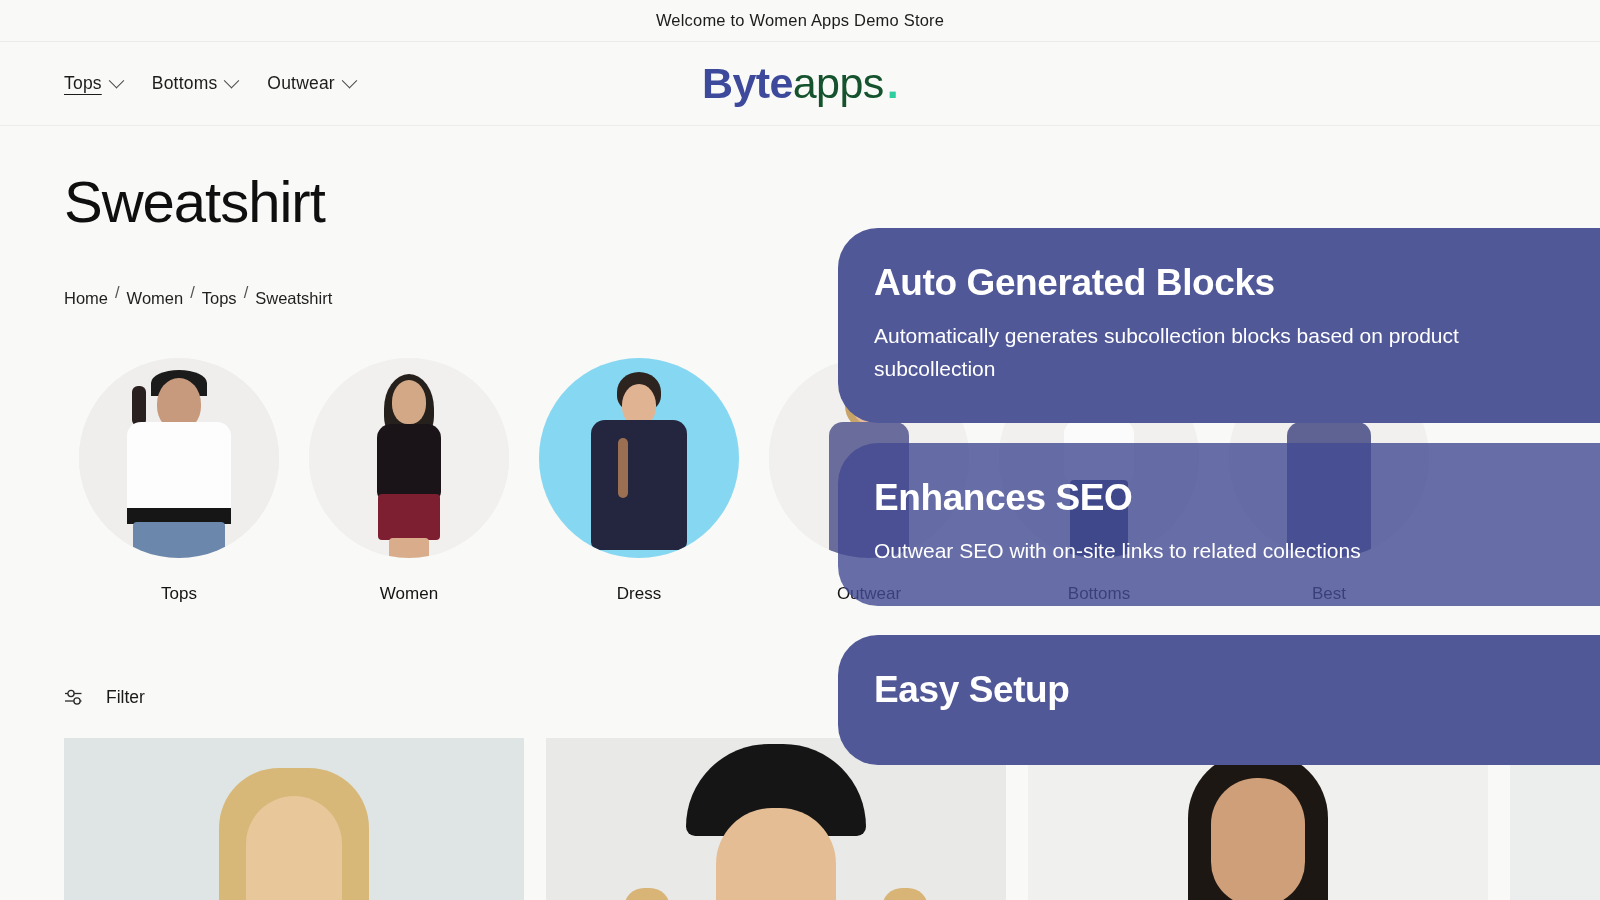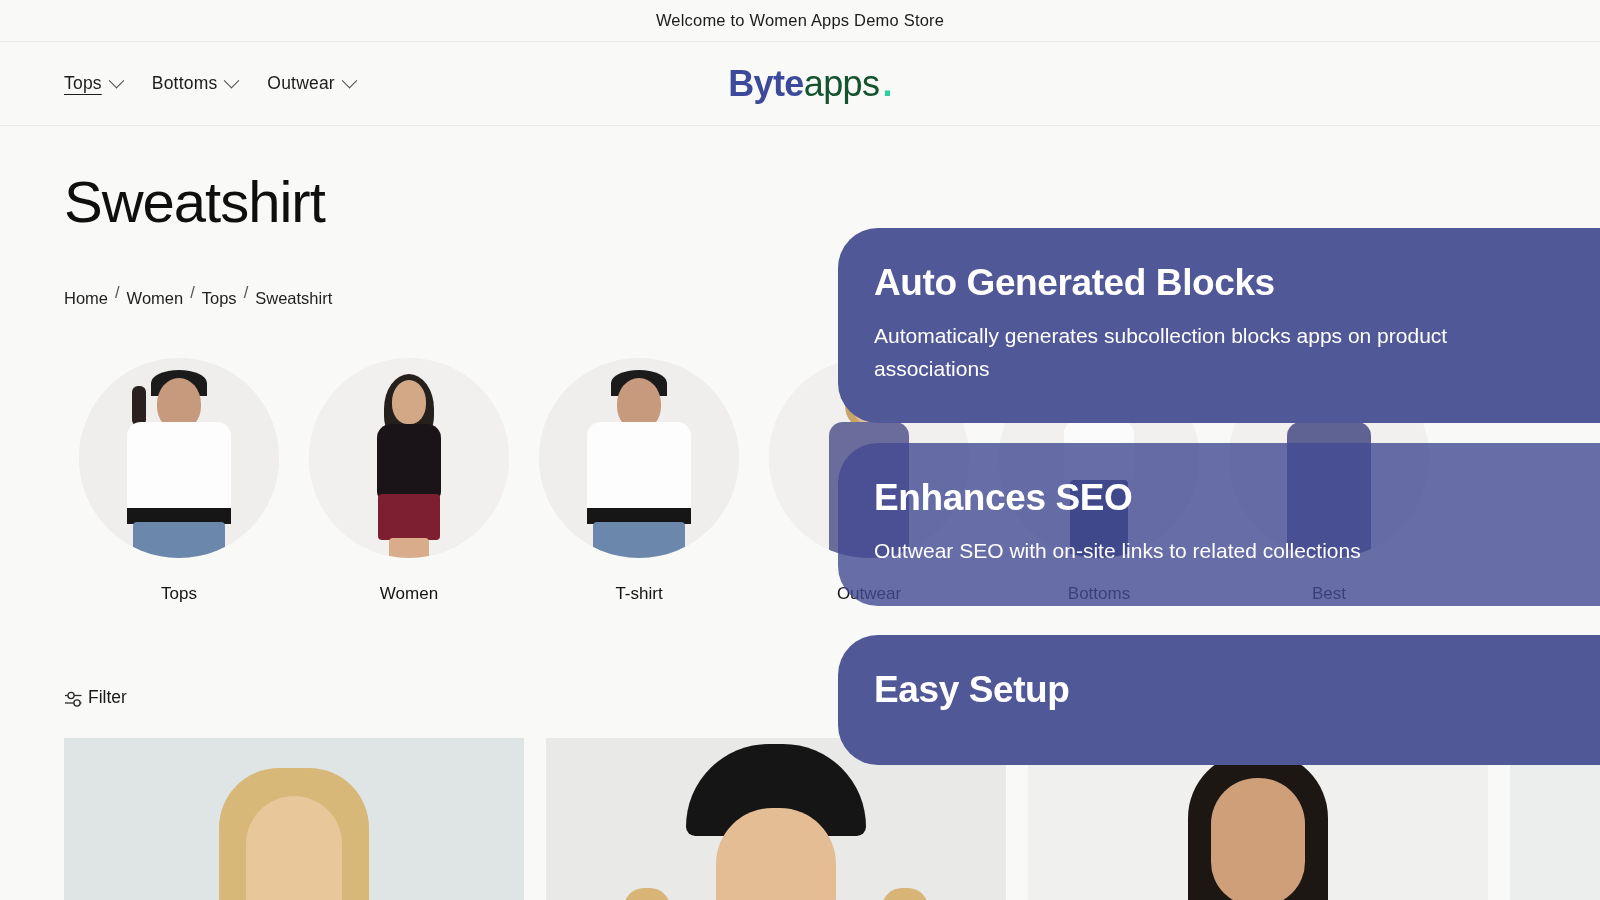--- a/index.html
+++ b/index.html
@@ -72,23 +72,22 @@
     border-bottom: 1.4px solid #4a4a4a;
     transform: rotate(45deg) translate(-2px,-2px);
   }
 
   .brand-logo {
     position: absolute;
     left: 50%;
     transform: translateX(-50%);
     display: flex;
     align-items: baseline;
-    font-size: 36px;
+    font-size: 43px;
     letter-spacing: -.6px;
-    margin-left: 10px;
   }
   .logo-byte { font-weight: 700; color: #3d4a9c; }
   .logo-apps { font-weight: 400; color: #14532d; }
   .logo-dot  { color: #2ecf9e; font-weight: 700; margin-left: 3px; }
 
   
   .page { padding: 0 64px; }
 
   .page-title {
     font-size: 58px;
@@ -152,22 +151,22 @@
   
   .filter-bar {
     margin-top: 78px;
     display: flex;
     align-items: center;
     justify-content: space-between;
     height: 30px;
   }
   .filter-toggle {
     display: flex;
-    align-items: flex-end;
-    gap: 2px;
+    align-items: center;
+    gap: 20px;
     cursor: pointer;
   }
   .filter-label { font-size: 17.5px; color: #1a1a1a; }
 
   .sort-wrap {
     display: flex;
     align-items: center;
     gap: 12px;
     font-size: 16.5px;
     color: #3a3a3a;
@@ -288,32 +287,31 @@
         <div class="ph ph-bg-soft"></div>
         <div class="figure hair" style="top:16px;width:50px;height:70px;background:#26201c;"></div>
         <div class="figure head" style="top:22px;width:34px;height:44px;background:#d2a886;"></div>
         <div class="figure torso" style="top:66px;width:64px;height:76px;background:#1a1418;"></div>
         <div class="figure legs" style="top:136px;width:62px;height:46px;background:#7d1e31;"></div>
         <div class="figure legs" style="top:180px;width:40px;height:30px;background:#d9ad8c;"></div>
       </div>
       <div class="sub-label">Women</div>
     </div>
 
-
-    <div class="subcollection">
-      <div class="sub-circle">
-        <div class="ph ph-bg-grey"></div>
-        <div class="figure cap" style="top:12px;width:56px;height:26px;background:#1b1b1b;"></div>
-        <div class="figure head" style="top:20px;width:44px;height:52px;background:#c89a7d;"></div>
-        <div class="figure torso" style="top:64px;width:104px;height:96px;background:#fdfdfd;"></div>
-        <div class="figure" style="top:150px;width:104px;height:16px;background:#161616;"></div>
-        <div class="figure legs" style="top:164px;width:92px;height:44px;background:#6b87ab;"></div>
-      </div>
-      <div class="sub-label">T-shirt</div>
-    </div>
+    <div class="subcollection">
+      <div class="sub-circle">
+        <div class="ph ph-bg-blue"></div>
+        <div class="figure hair" style="top:14px;width:44px;height:40px;background:#2d2420;"></div>
+        <div class="figure head" style="top:26px;width:34px;height:42px;background:#e0b493;"></div>
+        <div class="figure torso" style="top:62px;width:96px;height:130px;background:#24263f;"></div>
+        <div class="figure" style="top:80px;left:42%;width:10px;height:60px;background:#9b6f52;border-radius:5px;"></div>
+      </div>
+      <div class="sub-label">Dress</div>
+    </div>
+
 
     <div class="subcollection">
       <div class="sub-circle">
         <div class="ph ph-bg-soft"></div>
         <div class="figure hair" style="top:14px;width:48px;height:56px;background:#c9a468;"></div>
         <div class="figure head" style="top:22px;width:34px;height:44px;background:#e3bb9a;"></div>
         <div class="figure torso" style="top:64px;width:80px;height:136px;background:#6a6c9b;"></div>
       </div>
       <div class="sub-label">Outwear</div>
     </div>
@@ -394,21 +392,21 @@
 
       </div>
     </div>
 
   </div>
 
 </main>
 
 <div class="feature-card" id="feature-card-0">
   <div class="feature-title">Auto Generated Blocks</div>
-  <div class="feature-desc">Automatically generates subcollection blocks apps on product associations</div>
+  <div class="feature-desc">Automatically generates subcollection blocks based on product subcollection</div>
 </div>
 
 <div class="feature-card" id="feature-card-1">
   <div class="feature-title">Enhances SEO</div>
   <div class="feature-desc">Outwear SEO with on-site links to related collections</div>
 </div>
 
 <div class="feature-card" id="feature-card-2">
   <div class="feature-title">Easy Setup</div>
 </div>

